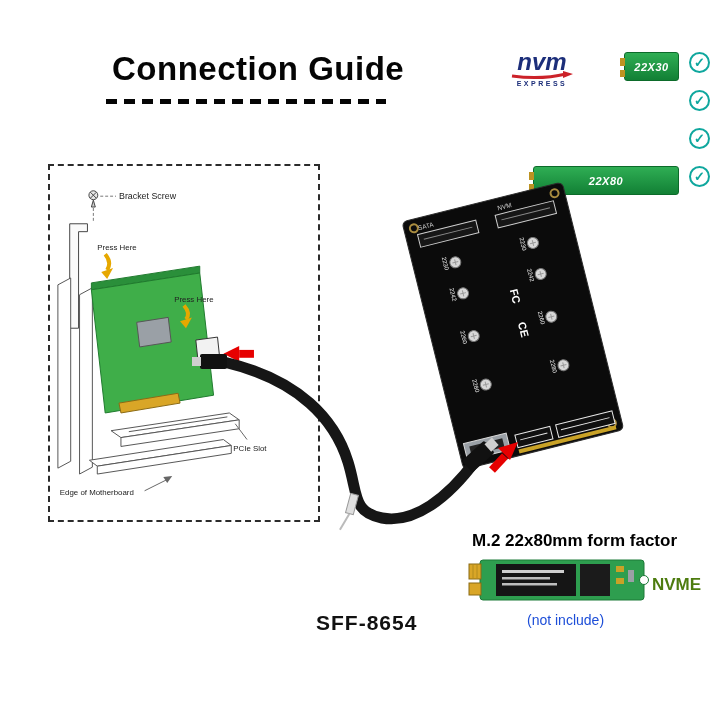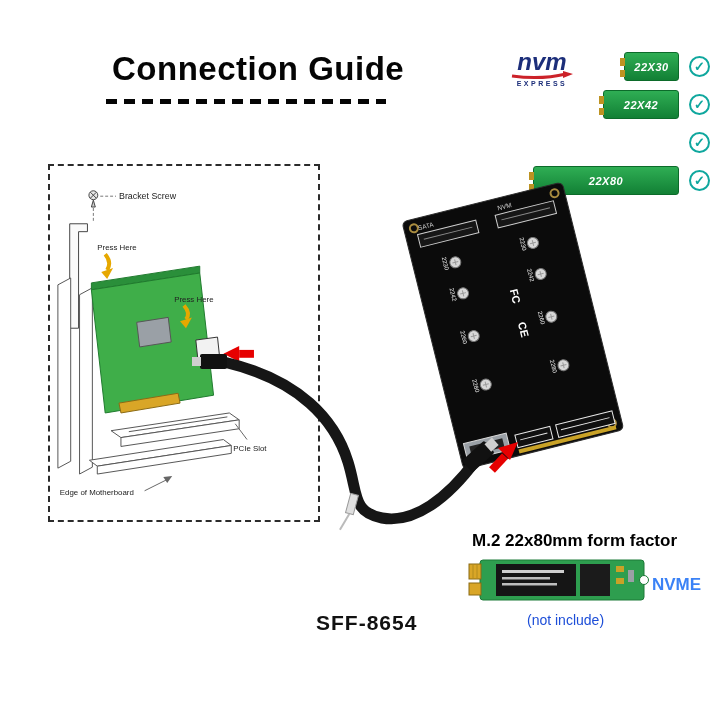--- a/index.html
+++ b/index.html
@@ -9,39 +9,39 @@
   .title{position:absolute;left:112px;top:50px;font-size:33px;font-weight:700;color:#050505;letter-spacing:.5px}
   .title-underline{position:absolute;left:106px;top:99px;width:280px;height:5px;
     background:repeating-linear-gradient(90deg,#050505 0 11px,transparent 11px 18px)}
 
   .nvme-logo{position:absolute;left:504px;top:52px;width:76px;text-align:center;color:#1c2e7a}
   .nvm-main{display:block;font-size:24px;line-height:20px;font-weight:700;font-style:italic}
   .swoosh{display:block;margin:-1px auto 0}
   .nvm-sub{display:block;font-size:7px;font-weight:700;letter-spacing:2.5px}
 
   .size-list{position:absolute;left:470px;top:52px;width:240px;display:flex;flex-direction:column;gap:9px}
-  .size-row{display:flex;justify-content:flex-end;align-items:center;gap:10px;height:29px}
+  .size-row{display:flex;justify-content:flex-end;gap:10px;height:29px}
   .bar{position:relative;height:29px;border-radius:3px;border:1px solid #0c6b2a;
     background:linear-gradient(180deg,#2fae54,#128035);display:flex;align-items:center;justify-content:center}
   .bar::before{content:"";position:absolute;left:-5px;top:5px;width:5px;height:8px;background:#bd9322}
   .bar::after{content:"";position:absolute;left:-5px;top:17px;width:5px;height:7px;background:#bd9322}
   .bar-label{color:#fff;font-size:11px;font-weight:700;font-style:italic;letter-spacing:.5px}
   .check{width:21px;height:21px;border:2px solid #0fa79e;border-radius:50%;color:#0fa79e;
     font-size:13px;font-weight:700;display:flex;align-items:center;justify-content:center;background:#fff}
 
   .diagram-box{position:absolute;left:48px;top:164px;width:272px;height:358px;border:2px dashed #2b2b2b}
   .diagram-box svg{width:100%;height:100%}
 
   .adapter-svg{position:absolute;left:360px;top:150px}
   .cable-svg{position:absolute;left:0;top:0;pointer-events:none}
 
   .sff-label{position:absolute;left:316px;top:611px;font-size:21px;font-weight:700;color:#111;letter-spacing:1px}
   .form-factor{position:absolute;left:472px;top:531px;font-size:17px;font-weight:700;color:#000}
   .ssd-svg{position:absolute;left:466px;top:556px}
-  .nvme-text{position:absolute;left:652px;top:575px;font-size:17px;font-weight:700;color:#3b82f6}
+  .nvme-text{position:absolute;left:652px;top:575px;font-size:17px;font-weight:700;color:#4d7c0f}
   .not-include{position:absolute;left:527px;top:612px;font-size:14px;color:#1d4ed8}
 
   svg text{font-family:"Liberation Sans",sans-serif}
 </style>
 </head>
 <body>
 
 <div class="canvas">
 
   <h1 class="title">Connection Guide</h1>
@@ -57,23 +57,20 @@
   </div>
 
   <div class="size-list">
     <div class="size-row">
       <div class="bar" style="width:55px">
         <span class="bar-label">22X30</span>
       </div>
       <span class="check">✓</span>
     </div>
     <div class="size-row">
-      <div class="bar" style="width:76px">
-        <span class="bar-label">22X42</span>
-      </div>
       <span class="check">✓</span>
     </div>
     <div class="size-row">
       <span class="check">✓</span>
     </div>
     <div class="size-row">
       <div class="bar" style="width:146px">
         <span class="bar-label">22X80</span>
       </div>
       <span class="check">✓</span>

